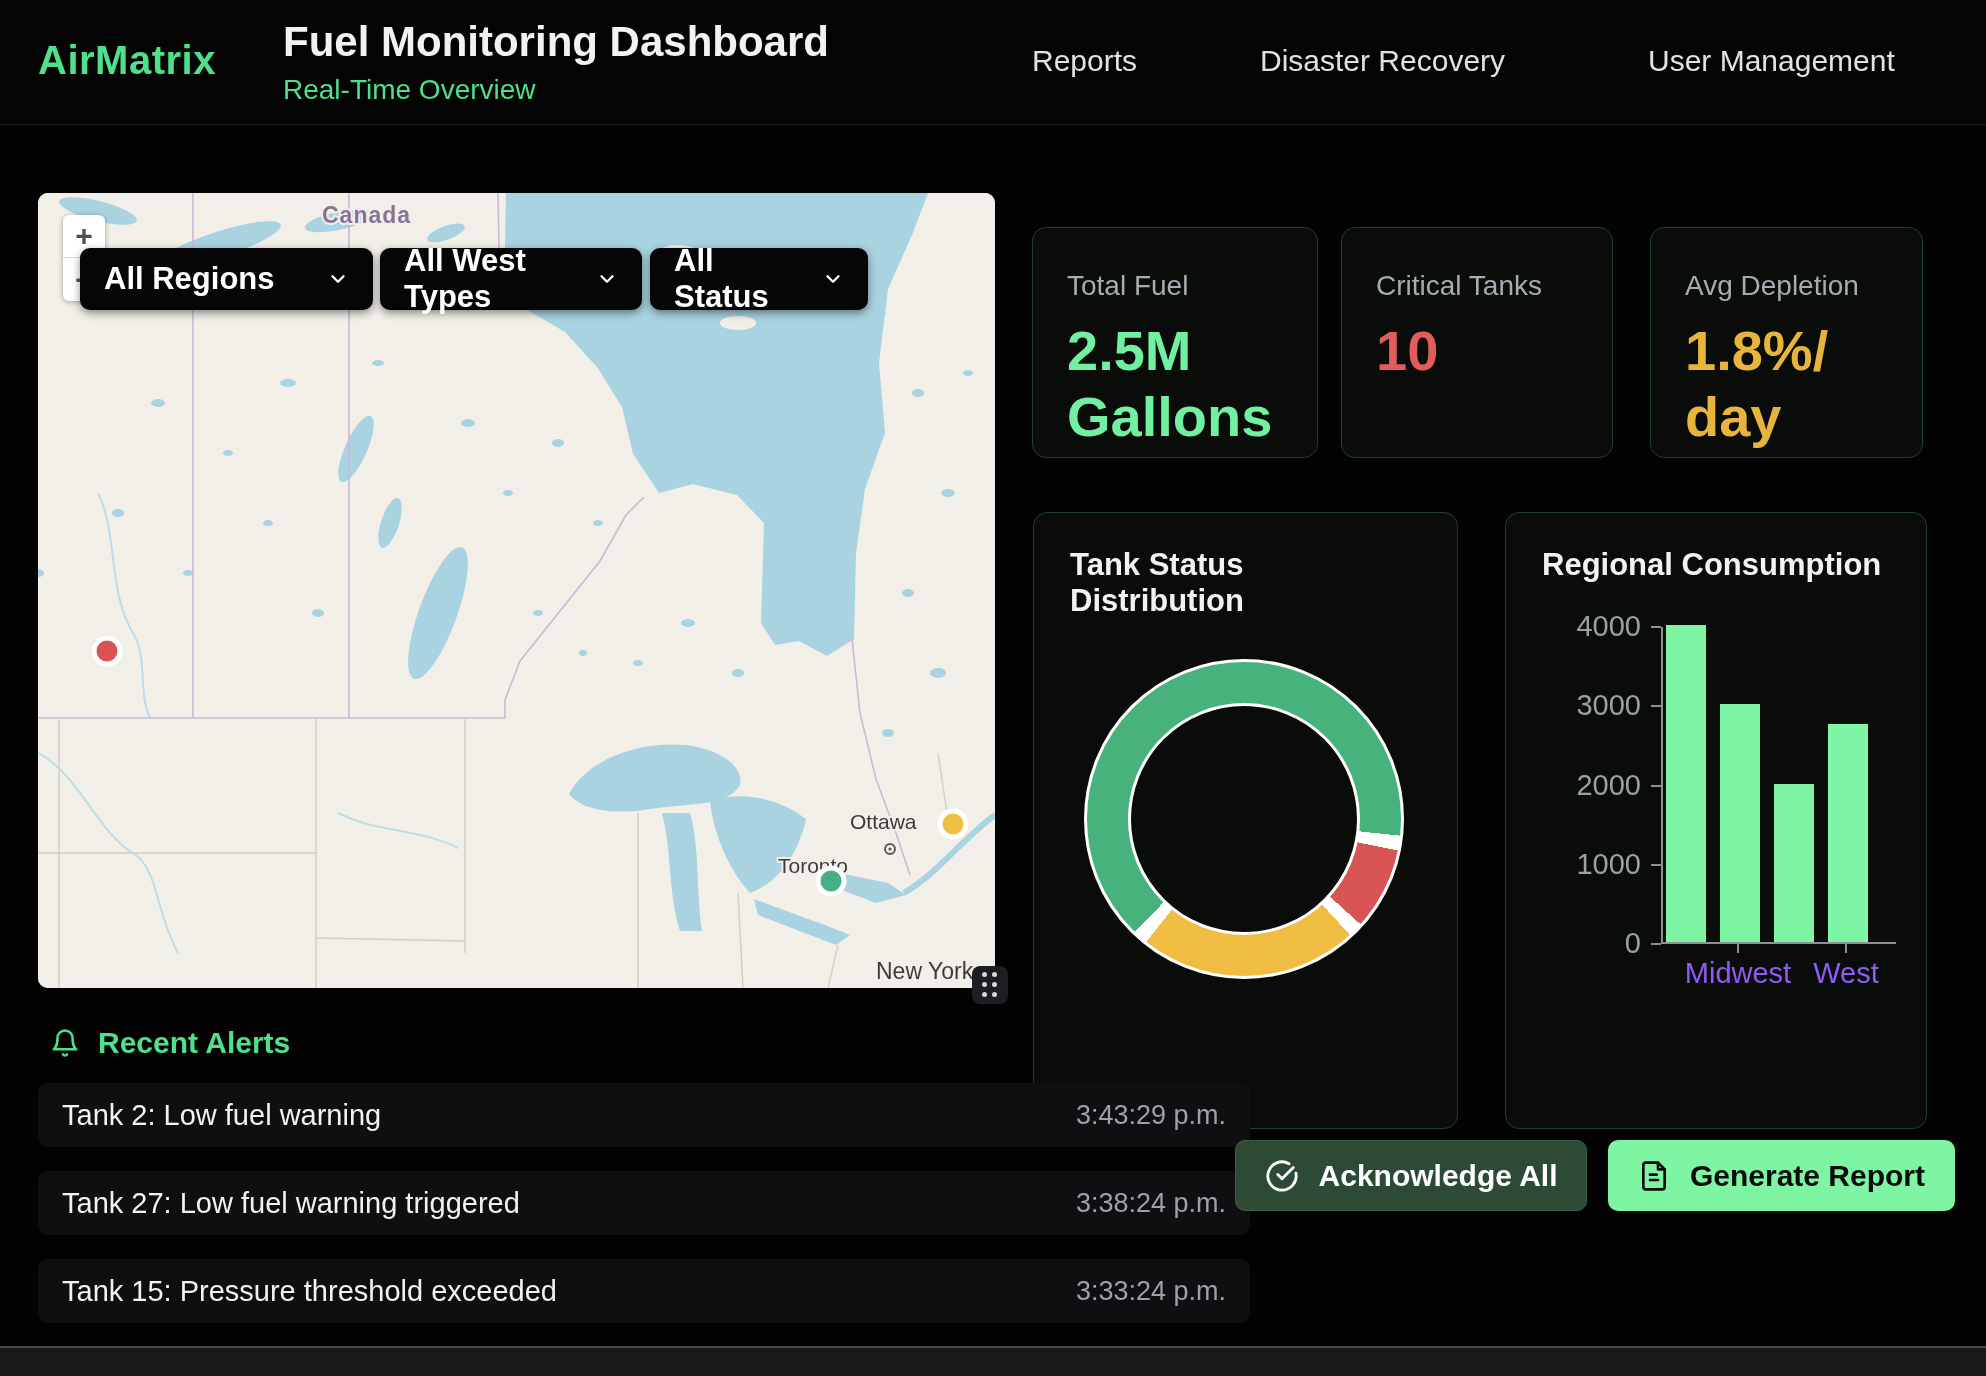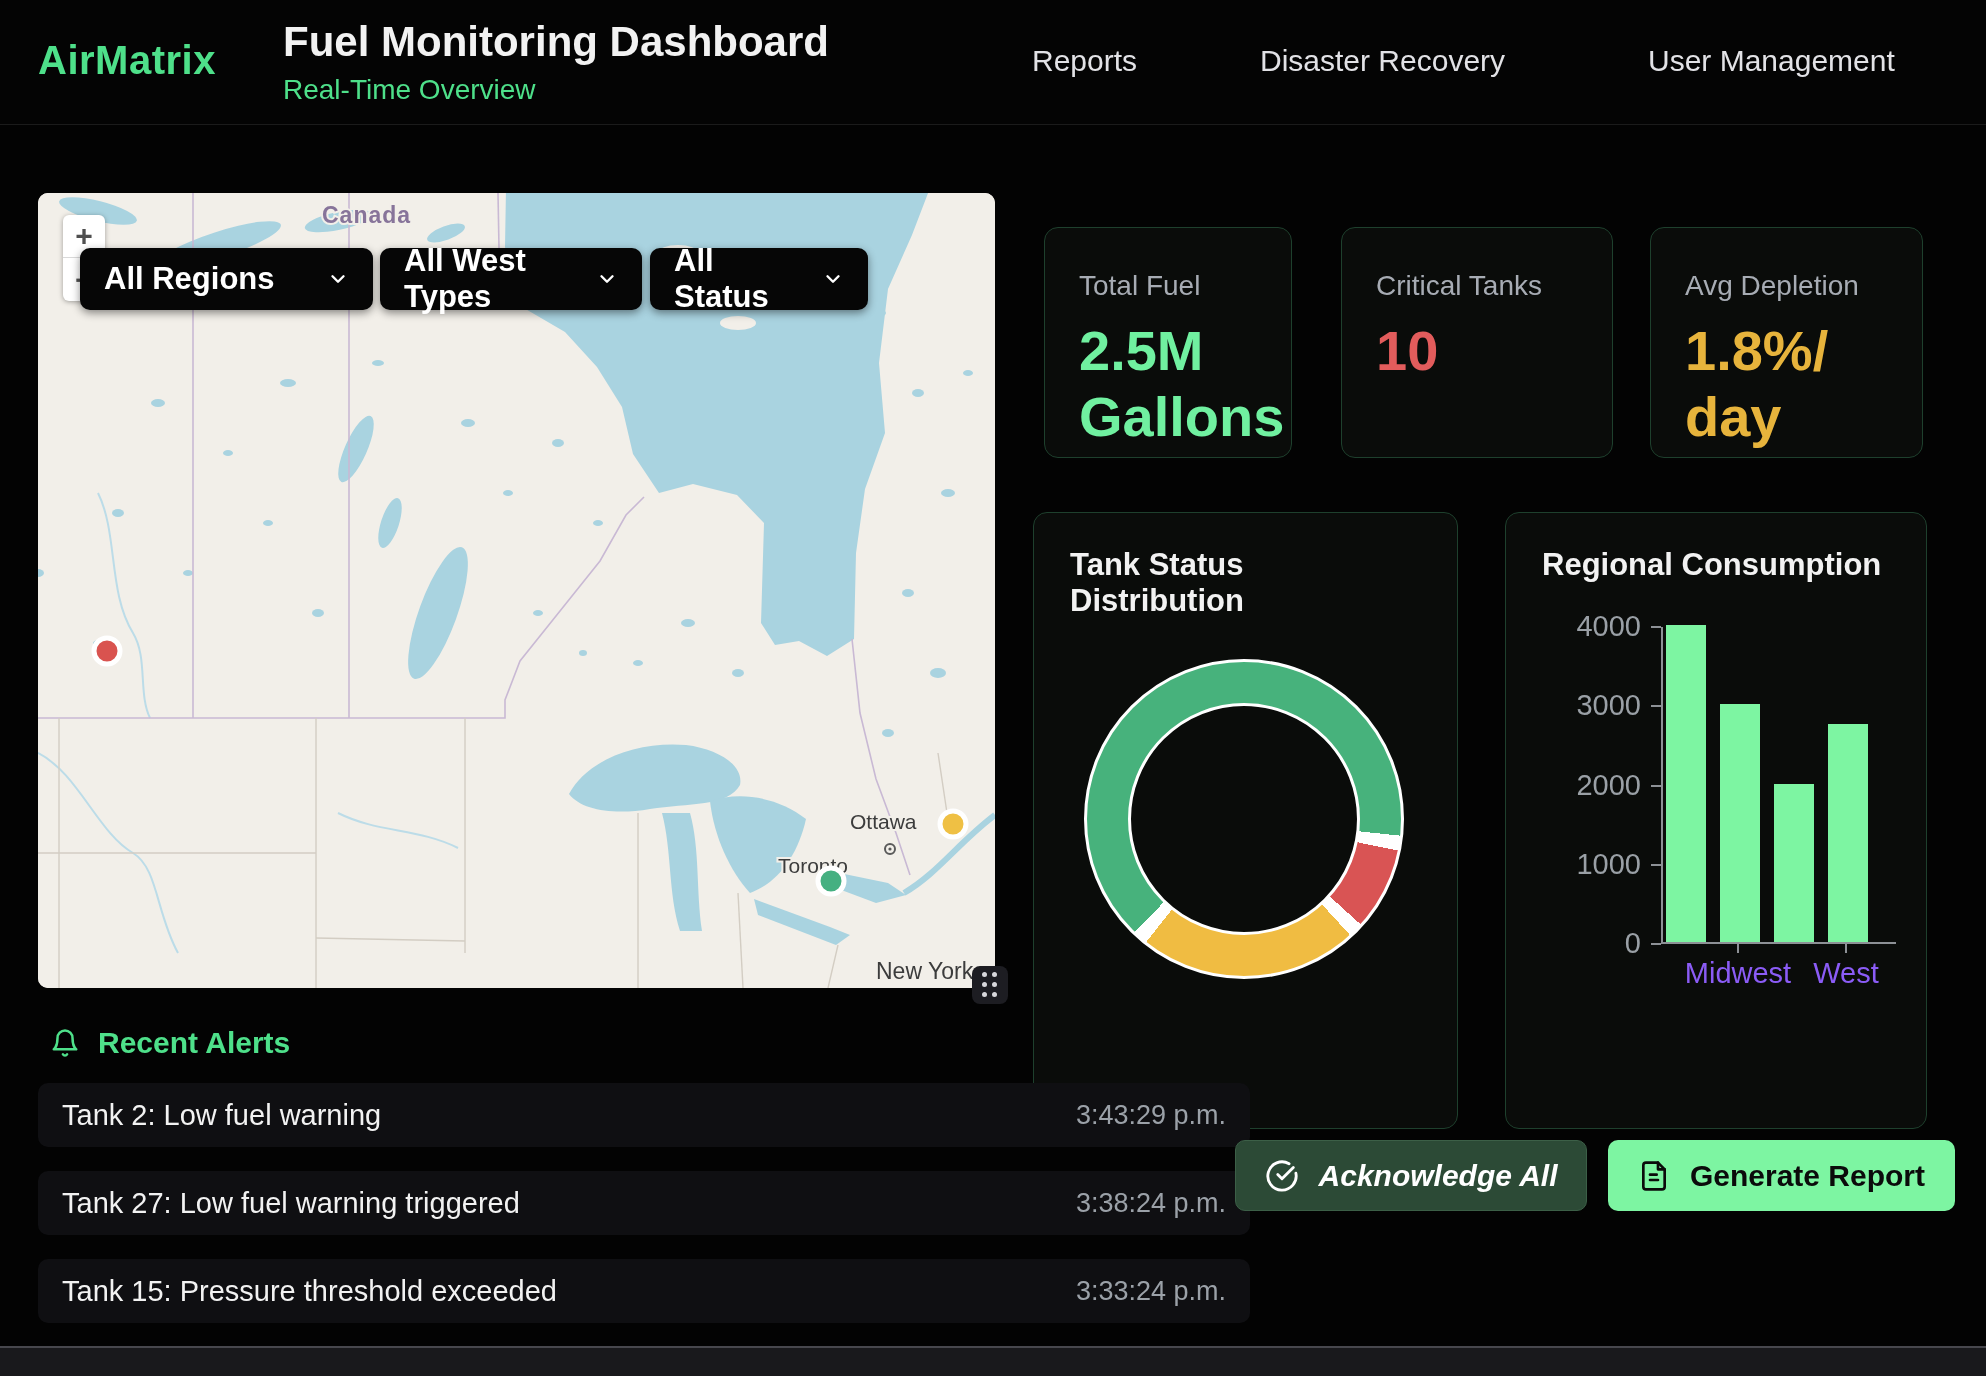--- a/index.html
+++ b/index.html
@@ -33,21 +33,21 @@
   .f-regions { left:80px;  width:293px; }
   .f-fuel    { left:380px; width:262px; }
   .f-status  { left:650px; width:218px; }
 
   .grip { position:absolute; left:972px; top:966px; width:36px; height:38px; background:#1d1d22; border-radius:8px; display:grid; grid-template-columns:repeat(2,6px); grid-template-rows:repeat(3,6px); gap:4px; align-content:center; justify-content:center; cursor:grab; }
   .grip i { width:5px; height:5px; border-radius:50%; background:#d8d8dc; }
 
   
   .card { position:absolute; background:#0a0c0a; border:1px solid #1e402d; border-radius:14px; }
   .stat-card { top:227px; height:231px; padding:42px 34px; }
-  .stat-1 { left:1032px; width:248px;margin-left:12px; }
+  .stat-1 { left:1032px; width:286px; }
   .stat-2 { left:1341px; width:272px; }
   .stat-3 { left:1650px; width:273px; }
   .stat-label { font-size:28px; color:#a7acb4; margin-bottom:16px; }
   .stat-value { font-size:56px; font-weight:bold; line-height:1.17; }
   .c-green { color:#70f0a0; } .c-red { color:#e25c5c; } .c-amber { color:#e7b43c; }
 
   .chart-card { top:512px; height:617px; padding:34px 36px; }
   .chart-1 { left:1033px; width:425px; }
   .chart-2 { left:1505px; width:422px; }
   .chart-title { font-size:31px; font-weight:bold; color:#f2f2f2; }
@@ -67,21 +67,21 @@
   
   .alerts-title-row { position:absolute; left:50px; top:1026px; display:flex; align-items:center; gap:18px; }
   .alerts-title { font-size:30px; font-weight:bold; color:#4ee08a; }
   .alert-row { position:absolute; left:38px; width:1212px; height:64px; background:#0f0f12; border-radius:10px; display:flex; align-items:center; padding:0 24px; cursor:pointer; }
   .alert-text { font-size:29px; color:#f2f2f2; }
   .alert-time { margin-left:auto; font-size:27px; color:#9ba1a8; }
   .row-0 { top:1083px; } .row-1 { top:1171px; } .row-2 { top:1259px; }
 
   
   .btn { position:absolute; top:1140px; height:71px; border-radius:10px; display:flex; align-items:center; justify-content:center; gap:20px; cursor:pointer; border:none; }
-  .btn-ack { left:1235px; width:352px; background:#2c4a36; border:1px solid #3c5f47;font-style:italic; }
+  .btn-ack { left:1235px; width:352px; background:#2c4a36; border:1px solid #3c5f47; }
   .btn-ack .btn-label { font-size:30px; font-weight:bold; color:#fff; }
   .btn-report { left:1608px; width:347px; background:#7df5a2; }
   .btn-report .btn-label { font-size:30px; font-weight:bold; color:#0b0b0b; }
 
   
   .bottom-strip { position:absolute; left:0; top:1346px; width:1986px; height:30px; background:#19191c; border-top:2px solid #47474d; }
 </style>
 </head>
 <body>
 

